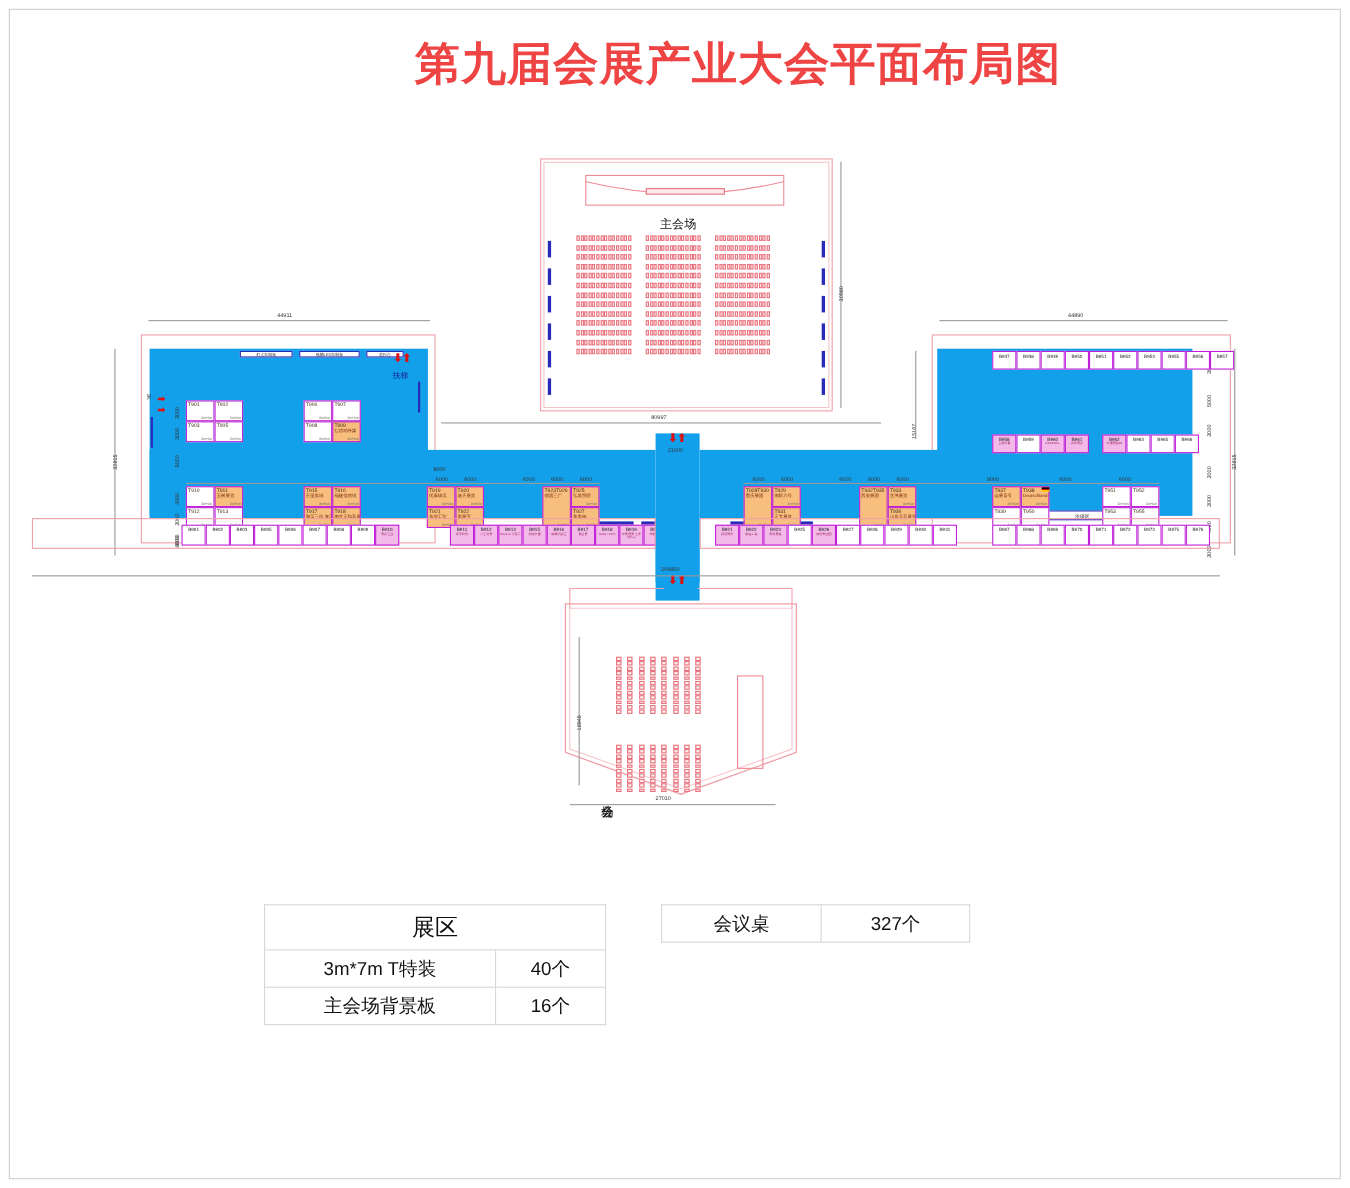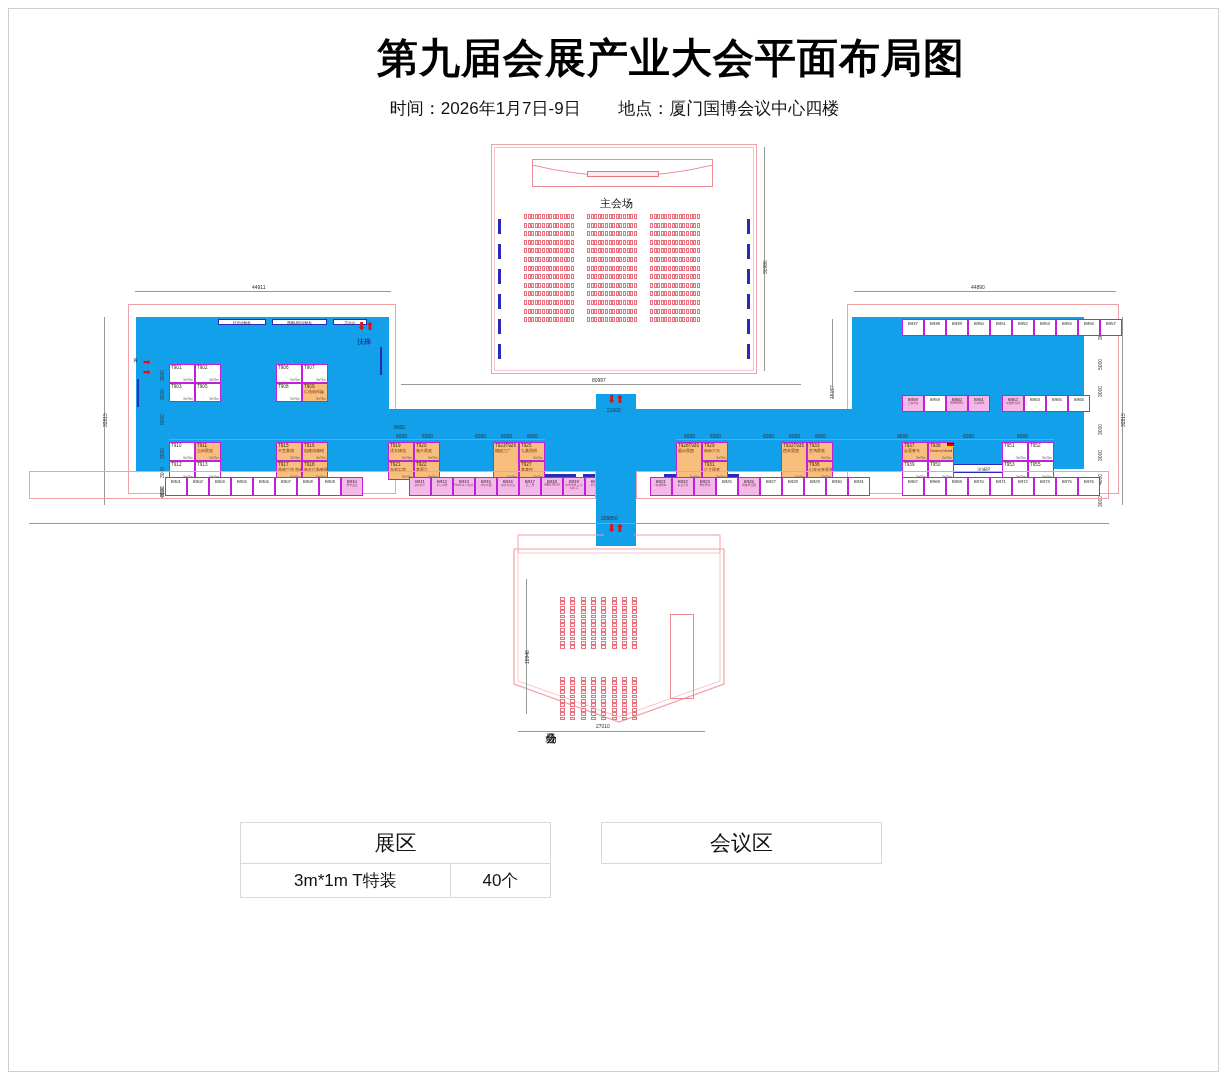--- a/index.html
+++ b/index.html
@@ -6,21 +6,21 @@
   body{font-family:"Liberation Sans","DejaVu Sans",sans-serif;}
   #page{position:relative;width:1227px;height:1080px;background:#fff;overflow:hidden;}
   #frame{position:absolute;left:8px;top:8px;width:1211px;height:1064px;border:1px solid #cfcfcf;box-sizing:border-box;}
 
   
   #header{position:absolute;left:0;top:0;width:1211px;height:110px;}
   #logo-wrap{position:absolute;left:165px;top:16px;width:200px;height:62px;}
   #logo-mark{position:absolute;left:0;top:0;width:62px;height:60px;}
   #logo-cn{position:absolute;left:66px;top:0px;font-size:34px;font-weight:bold;color:#F08A1E;letter-spacing:2px;line-height:38px;white-space:nowrap;}
   #logo-en{position:absolute;left:66px;top:38px;font-size:16px;font-weight:bold;color:#E2741A;letter-spacing:3px;line-height:18px;white-space:nowrap;}
-  #main-title{position:absolute;left:368px;top:22px;font-size:41px;font-weight:bold;color:#000000;letter-spacing:1px;white-space:nowrap;}
+  #main-title{position:absolute;left:368px;top:22px;font-size:41px;font-weight:bold;color:#ef4444;letter-spacing:1px;white-space:nowrap;}
   #subtitle{position:absolute;left:0;top:88px;width:1211px;text-align:center;font-size:17px;color:#111;}
   #subtitle .gap{display:inline-block;width:28px;}
 
   
   #plan{position:absolute;left:0;top:110px;width:1211px;height:680px;}
   .hall{position:absolute;background:#13A0EA;}
   .wall{position:absolute;border:1px solid #F0A0A8;box-sizing:border-box;}
   .wall2{position:absolute;border:1px solid #ED8892;box-sizing:border-box;}
   .dim-h{position:absolute;height:1px;background:#999;}
   .dim-v{position:absolute;width:1px;background:#999;}
@@ -61,25 +61,20 @@
   #lg-conf{left:592px;top:5px;width:281px;}
 </style>
 </head>
 <body>
 
 <div id="page">
 <div id="frame">
 
   <div id="header">
     <div id="main-title">第九届会展产业大会平面布局图</div>
-    <div id="subtitle">
-      <span>时间：2026年1月7日-9日</span>
-      <span class="gap"></span>
-      <span>地点：厦门国博会议中心四楼</span>
-    </div>
   </div>
 
   <div id="plan">
 
     <div class="wall" style="left:482px;top:25px;width:266px;height:230px;"></div>
     <div class="wall" style="left:485px;top:28px;width:260px;height:224px;border-color:#F6C5CA;"></div>
 
     <div class="stage" style="left:523px;top:40px;width:181px;height:28px;"></div>
     <svg style="position:absolute;left:523px;top:44px;width:181px;height:26px;">
       <path d="M0 2 Q90 24 181 2" fill="none" stroke="#EE8C96" stroke-width="1"></path>
@@ -1316,28 +1311,33 @@
 
   </div>
 
   <div id="legend">
     <table class="lg" id="lg-expo">
       <tbody>
             <tr>
               <td class="hd" colspan="2">展区</td>
             </tr>
       <tr>
-              <td class="k">3m*1m T特装</td>
+              <td class="k">3m*7m T特装</td>
               <td class="v">40个</td>
+            </tr>
+      <tr>
+              <td class="k">主会场背景板</td>
+              <td class="v">16个</td>
             </tr>
     </tbody>
         </table>
     <table class="lg" id="lg-conf">
       <tbody>
-            <tr>
-              <td class="hd" colspan="2">会议区</td>
+      <tr>
+              <td class="k">会议桌</td>
+              <td class="v">327个</td>
             </tr>
     </tbody>
         </table>
   </div>
 
 </div>
 </div>
 
 </body></html>

